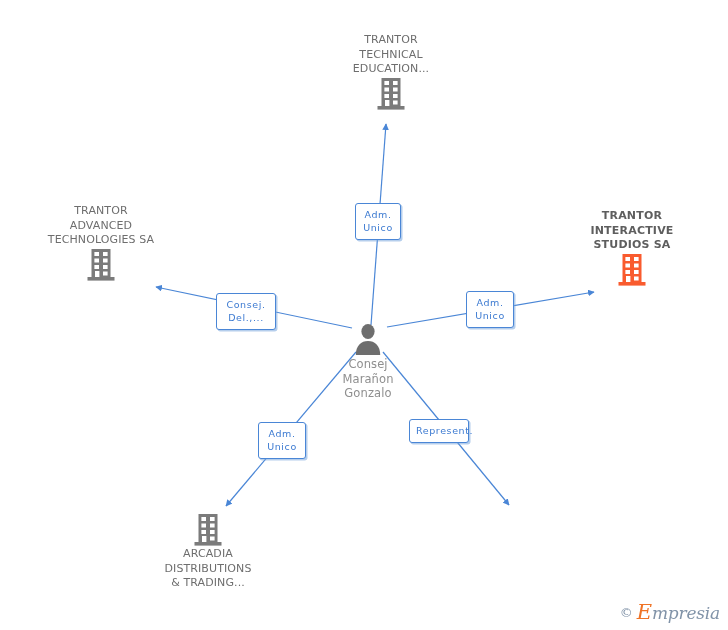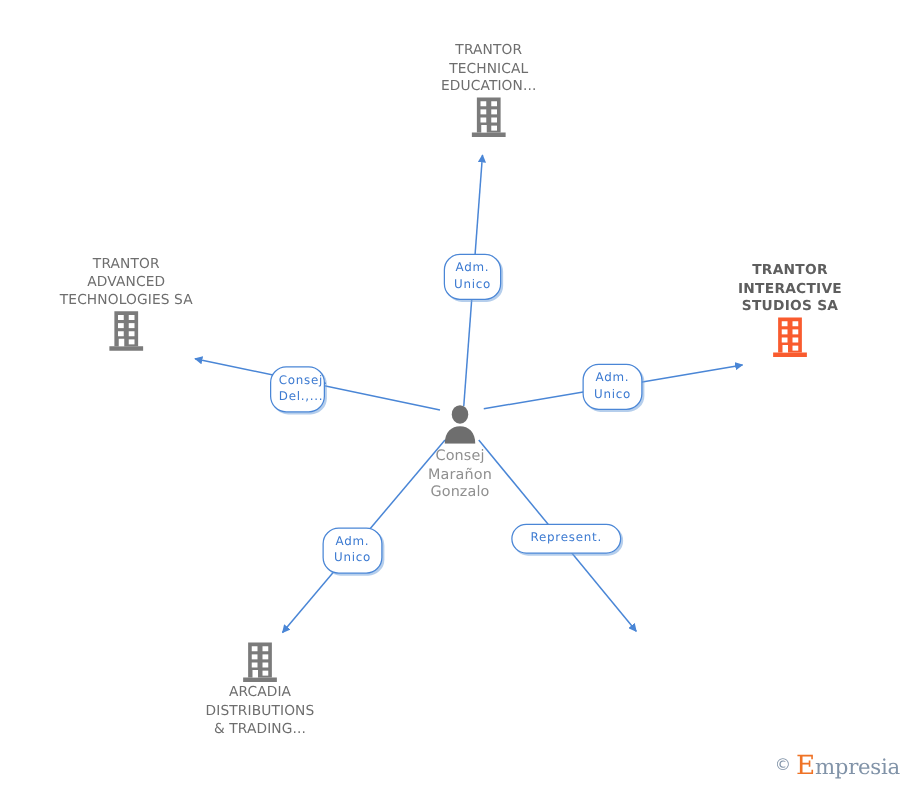--- a/index.html
+++ b/index.html
@@ -62,21 +62,21 @@
     font-size: 11.5px;
     line-height: 14.5px;
     margin-top: 2px;
   }
 
   
   .chip {
     position: absolute;
     box-sizing: border-box;
     border: 1px solid #4a86d6;
-    border-radius: 13px;
+    border-radius: 3px;
     background: #ffffff;
     color: #3c7ad1;
     font-size: 9.5px;
     line-height: 13px;
     letter-spacing: 0.6px;
     text-align: center;
     padding: 4px 6px 5px 6px;
     box-shadow: 1.5px 1.5px 0 0 rgba(120,165,220,0.55);
     white-space: pre-line;
   }
@@ -90,20 +90,21 @@
     align-items: center;
     gap: 4px;
     user-select: none;
   }
   #watermark .c-mark {
     font-size: 13px;
     color: #8193a8;
   }
   #watermark .brand {
     font-family: "DejaVu Serif", "Liberation Serif", serif;
+    font-style: italic;
     font-size: 17px;
     color: #8193a8;
     letter-spacing: -0.2px;
   }
   #watermark .brand .e {
     color: #ef7326;
     font-size: 21px;
   }
 </style>
 </head>
@@ -128,30 +129,30 @@
 
       <line x1="356" y1="352" x2="226" y2="506"></line>
 
       <line x1="383" y1="352" x2="509" y2="505"></line>
     </g>
   </svg>
 
   <div class="chip" style="left:355px; top:203px; width:46px;">Adm.
 Unico</div>
 
-  <div class="chip" style="left:216px; top:293px; width:44px;">Consej.
+  <div class="chip" style="left:216px; top:293px; width:60px;">Consej.
 Del.,...</div>
 
   <div class="chip" style="left:466px; top:291px; width:48px;">Adm.
 Unico</div>
 
   <div class="chip" style="left:258px; top:422px; width:48px;">Adm.
 Unico</div>
 
-  <div class="chip" style="left:409px; top:419px; width:88px;">Represent.</div>
+  <div class="chip" style="left:409px; top:419px; width:60px;">Represent.</div>
 
   <div class="node above" style="left:391px; top:33px;">
     <span class="node-label">TRANTOR
 TECHNICAL
 EDUCATION...</span>
     <svg class="node-icon" width="30" height="34" viewBox="0 0 30 34">
       <rect x="5.5" y="1" width="19" height="28" fill="#7b7b7b"></rect>
       <rect x="1.5" y="29" width="27" height="3.6" fill="#7b7b7b"></rect>
       <rect x="8.4" y="4" width="4.6" height="4" fill="#ffffff"></rect>
       <rect x="17" y="4" width="4.6" height="4" fill="#ffffff"></rect>

